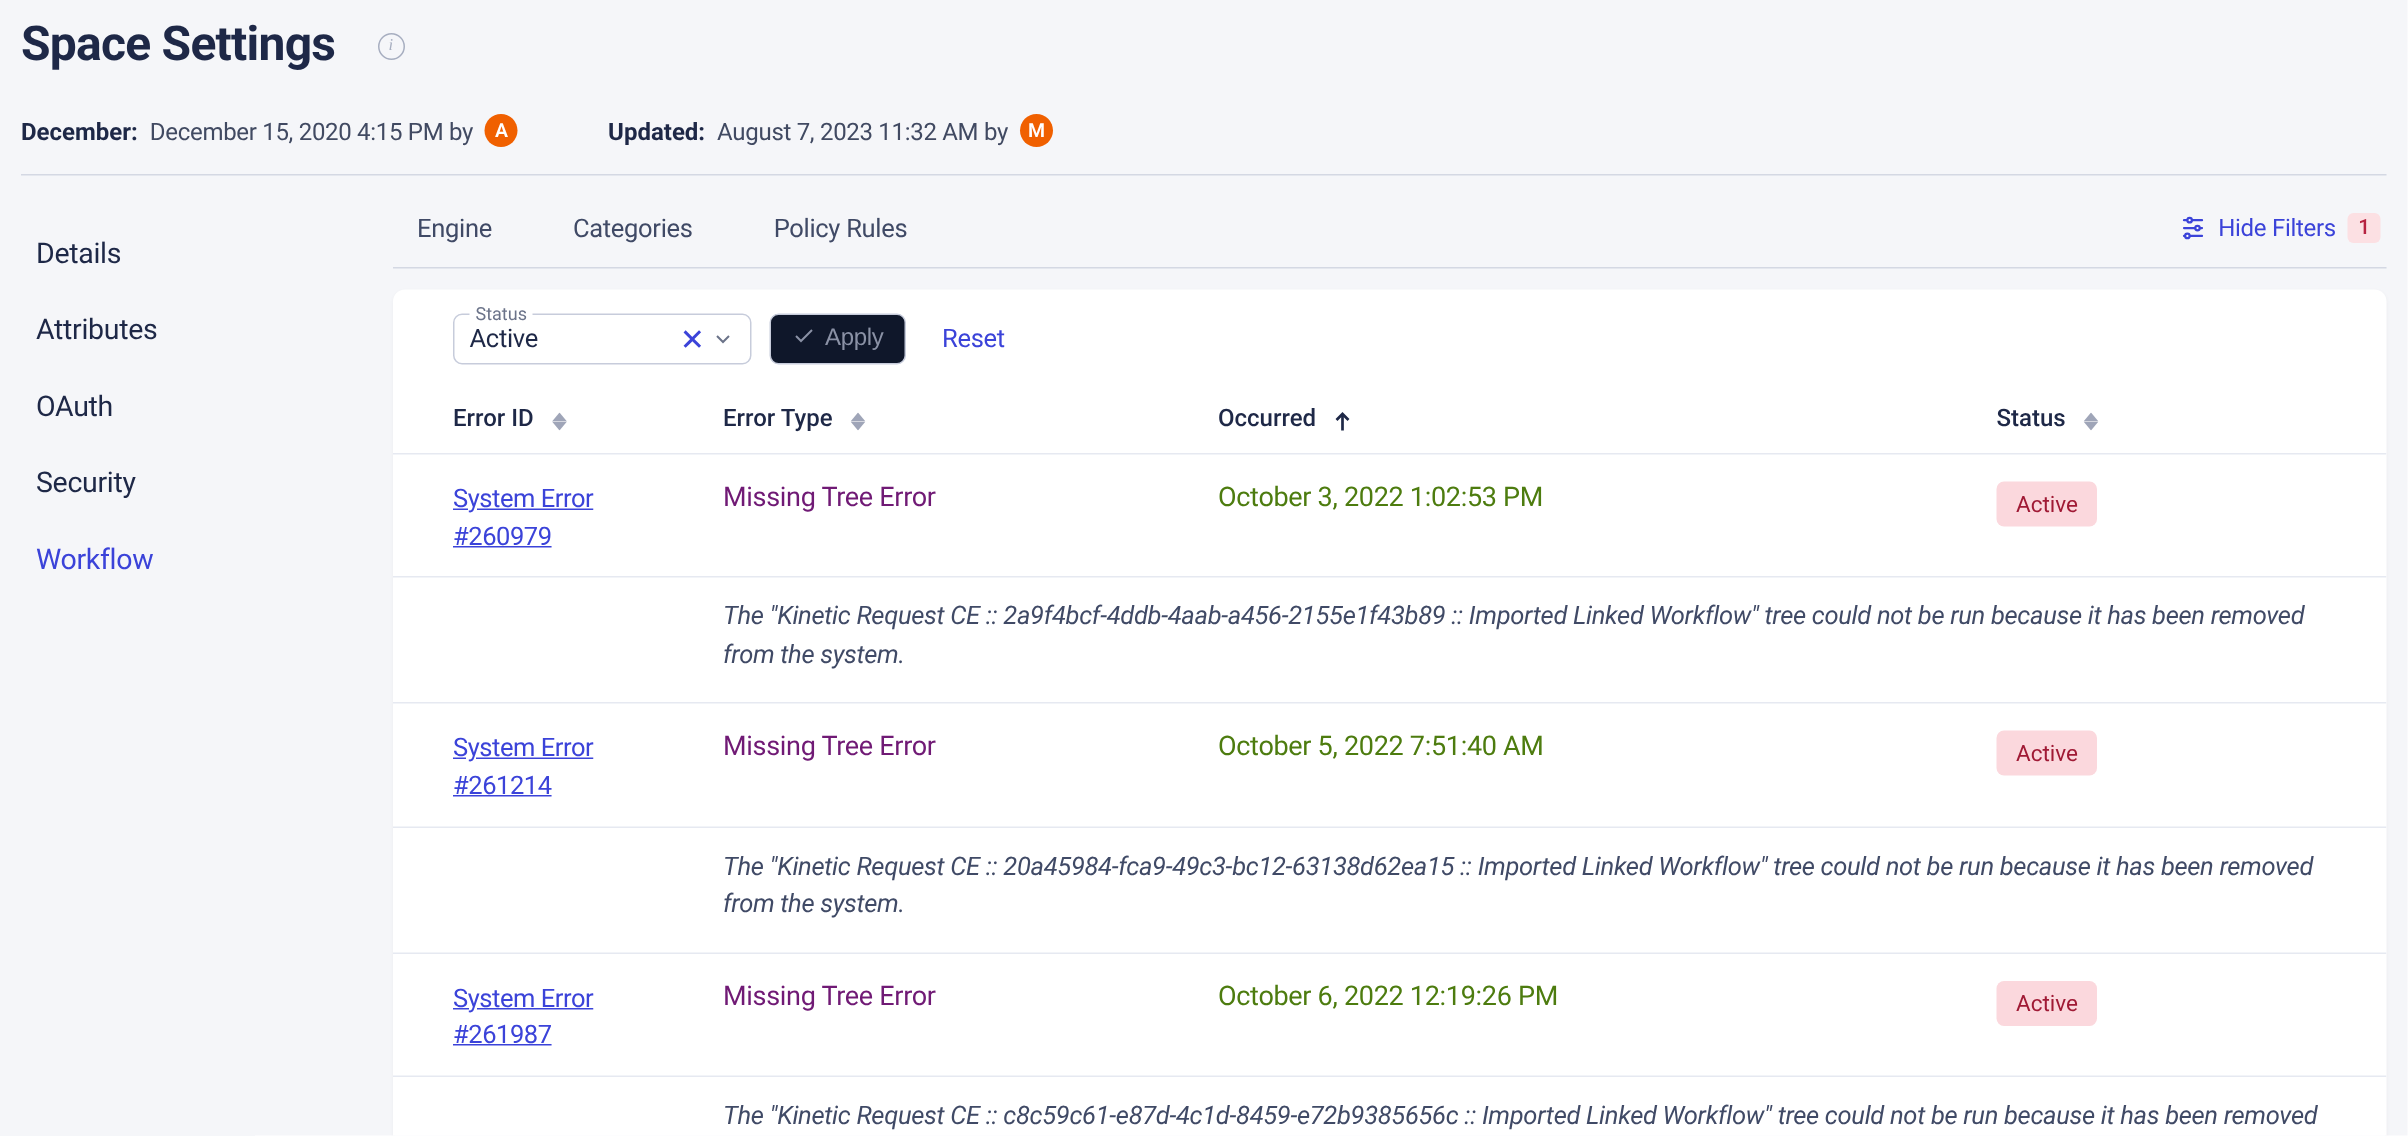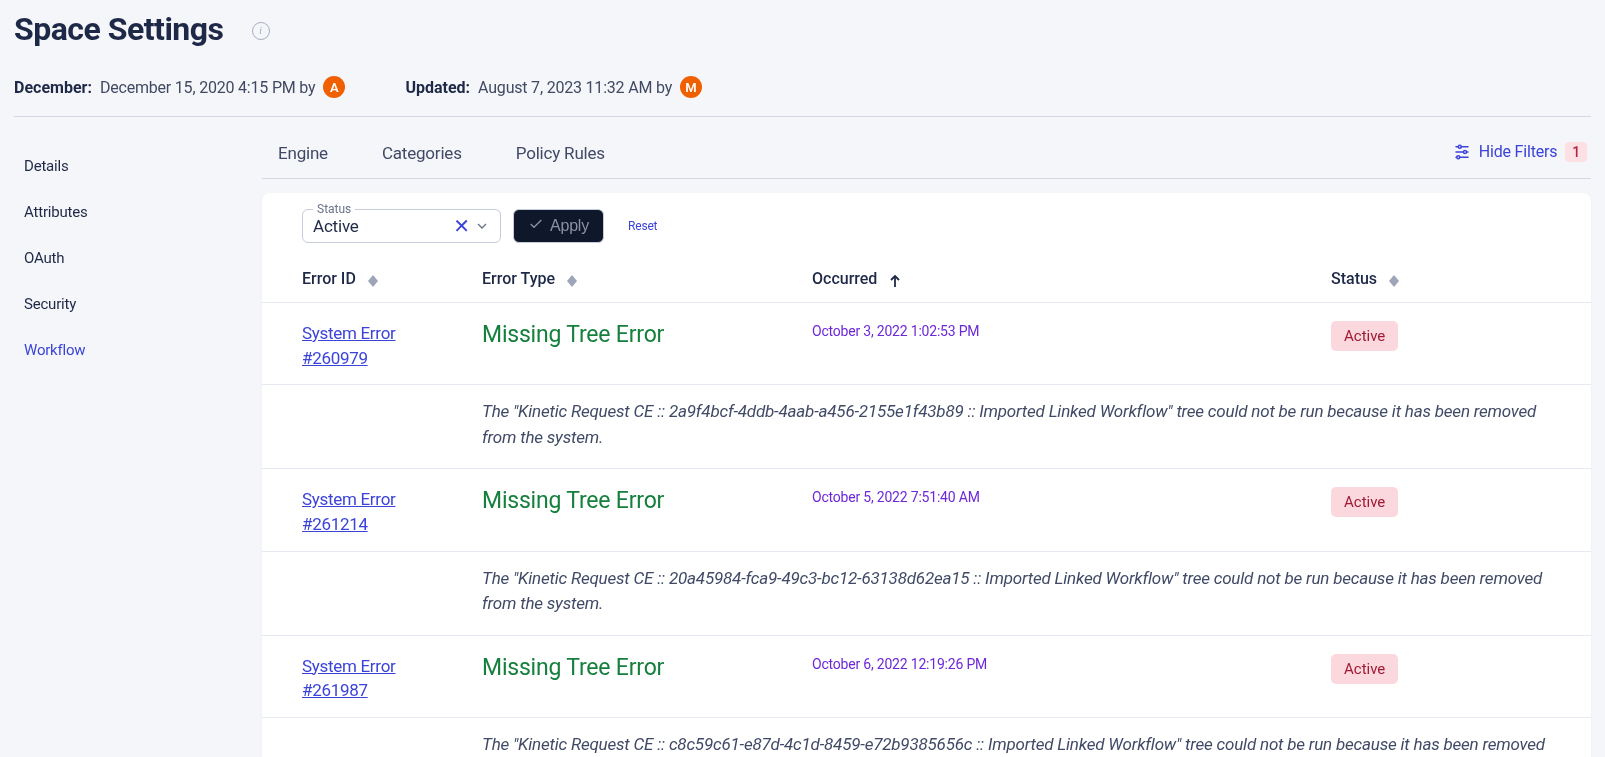--- a/index.html
+++ b/index.html
@@ -66,21 +66,21 @@
   .body {
     display: flex;
     padding-top: 12px;
   }
   .sidebar {
     width: 248px;
     flex-shrink: 0;
     padding: 14px 0 0 10px;
   }
   .sidebar-item {
-    font-size: 15px;
+    font-size: 19px;
     color: #1e2847;
     padding: 14px 0;
     cursor: pointer;
     letter-spacing: -0.2px;
   }
   .sidebar-item.active { color: #3b43d9; }
   .main { flex: 1; }
   .tab-row {
     display: flex;
     align-items: center;
@@ -176,21 +176,21 @@
     align-items: center;
     gap: 6px;
     color: #8a91a5;
     font-size: 16px;
     background: #0f172a;
     cursor: pointer;
     letter-spacing: -0.2px;
   }
   .reset-link {
     color: #3b43d9;
-    font-size: 12px;
+    font-size: 17px;
     margin-left: 12px;
     cursor: pointer;
     letter-spacing: -0.2px;
   }
   .table-header {
     display: flex;
     padding: 18px 40px 14px 40px;
     font-size: 16px;
     color: #1e2847;
     font-weight: 500;
@@ -217,22 +217,22 @@
     display: flex;
     padding: 18px 40px 14px 40px;
     align-items: flex-start;
   }
   .error-link {
     color: #3b43d9;
     font-size: 17px;
     line-height: 1.45;
     letter-spacing: -0.3px;
   }
-  .error-type-val { font-size: 23px; color: #15803d; letter-spacing: -0.2px; }
-  .error-occ-val { font-size: 14px; color: #6d28d9; letter-spacing: -0.2px; }
+  .error-type-val { font-size: 18px; color: #701a75; letter-spacing: -0.2px; }
+  .error-occ-val { font-size: 18px; color: #4d7c0f; letter-spacing: -0.2px; }
   .status-badge {
     background: #fbd8dd;
     color: #a01a35;
     border-radius: 5px;
     padding: 6px 13px;
     font-size: 15px;
     display: inline-block;
   }
   .error-msg {
     padding: 14px 40px 18px 220px;

